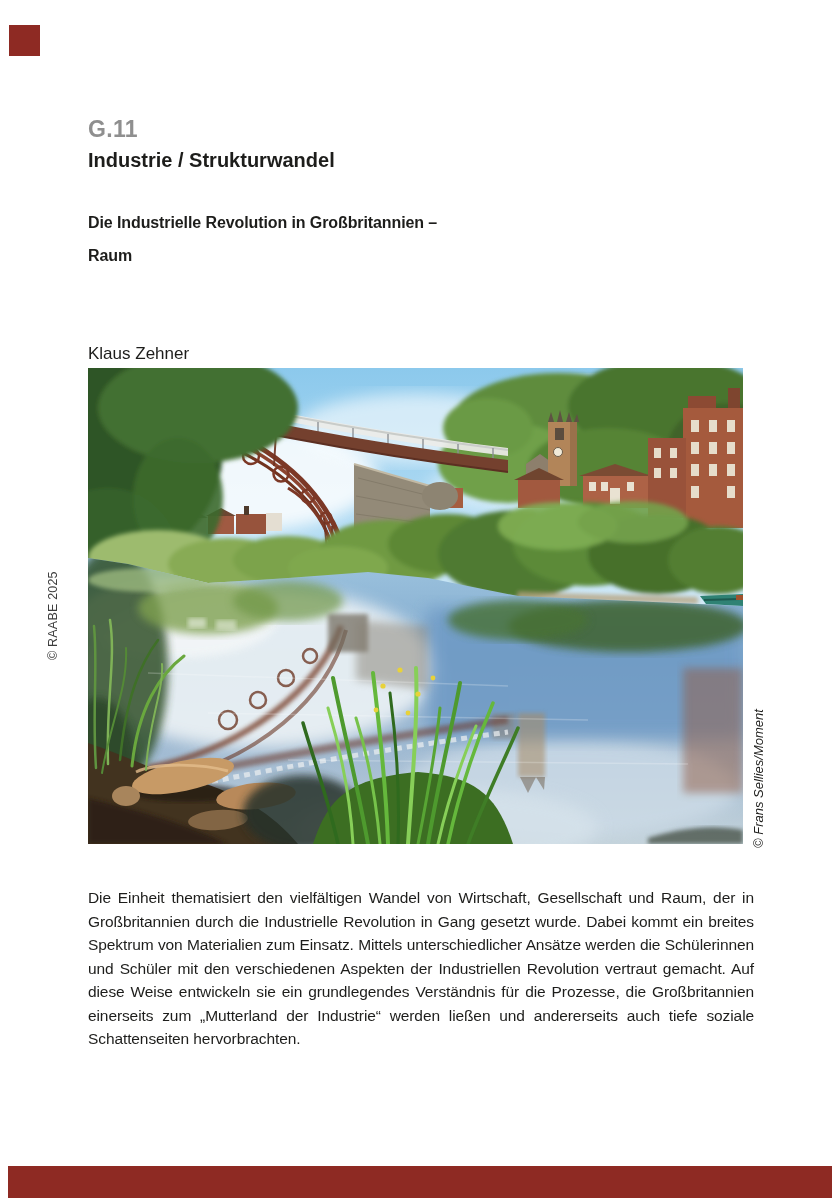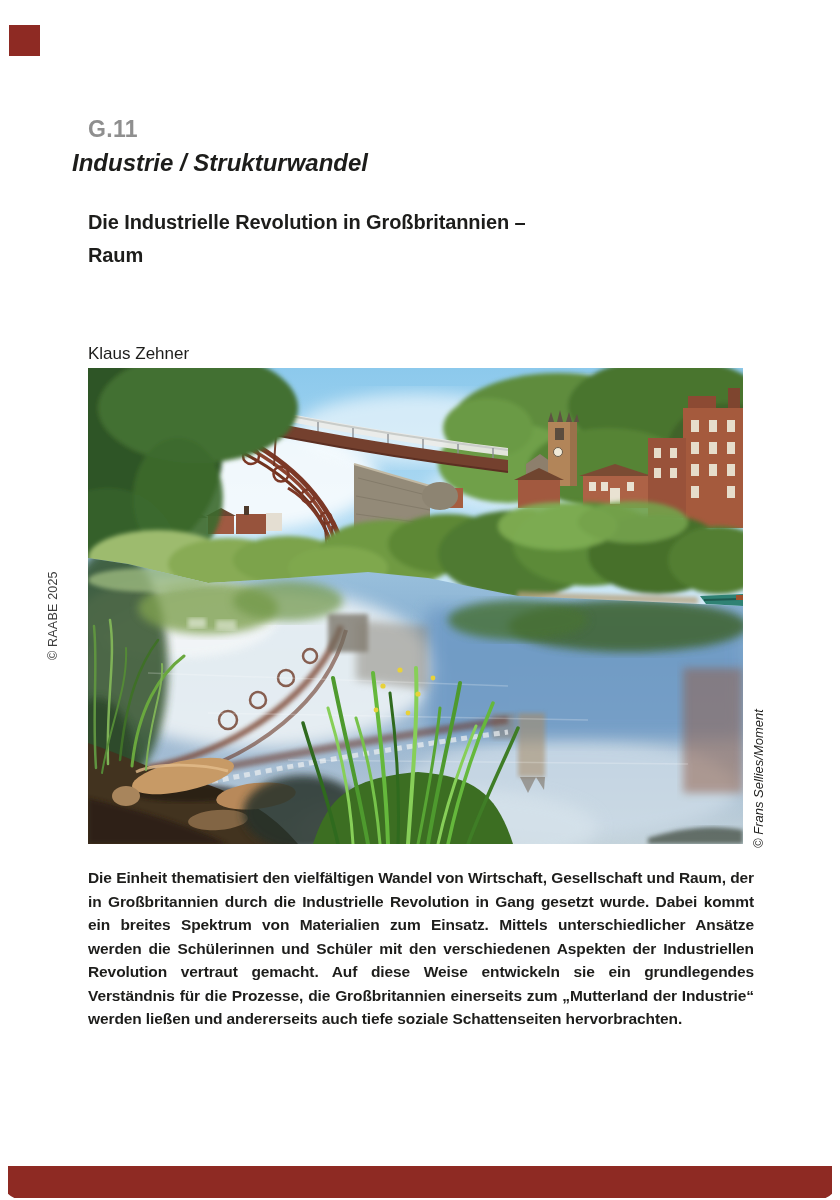--- a/index.html
+++ b/index.html
@@ -1,33 +1,33 @@
 <!DOCTYPE html>
 <html style="--accent: #8e2a23; --kicker: #8f8f8f; --text: #1d1d1b;"><head>
 <meta charset="utf-8">
 <style>
   html,body{margin:0;padding:0;background:#fff;}
   .page{position:relative;width:840px;height:1200px;background:#fff;overflow:hidden;
-        font-family:"Liberation Sans",sans-serif;color:var(--text,#1d1d1b);border-radius:24px;}
+        font-family:"Liberation Sans",sans-serif;color:var(--text,#1d1d1b);}
   .accent{background:var(--accent,#8e2a23);}
   .corner-square{position:absolute;left:9px;top:25px;width:31px;height:31px;}
   .footer-bar{position:absolute;left:8px;right:8px;bottom:2px;height:32px;}
   .kicker{position:absolute;left:88px;top:116px;font-size:23px;font-weight:bold;
           color:var(--kicker,#8f8f8f);letter-spacing:.3px;}
-  .category{position:absolute;left:72px;top:149px;font-size:24px;font-weight:bold;font-style:italic;}
-  .title{position:absolute;left:88px;top:206px;width:668px;font-size:20px;font-weight:bold;
+  .category{position:absolute;left:88px;top:149px;font-size:20px;font-weight:bold;}
+  .title{position:absolute;left:88px;top:206px;width:668px;font-size:16px;font-weight:bold;
          line-height:33px;letter-spacing:-0.1px;}
   .author{position:absolute;left:88px;top:344px;font-size:17px;}
   .photo{position:absolute;left:88px;top:368px;width:655px;height:476px;overflow:hidden;}
   .photo svg{display:block;width:655px;height:476px;}
   .vert{position:absolute;transform:rotate(-90deg);transform-origin:0 0;white-space:nowrap;}
   .copyright-left{left:46px;top:660px;width:120px;font-size:12.5px;color:#3c3c3c;letter-spacing:.2px;}
   .photo-credit{left:751px;top:848px;width:186px;font-size:13px;font-style:italic;color:#1d1d1b;}
-  .description{position:absolute;left:88px;top:866px;width:666px;font-size:15.5px;
-               line-height:23.5px;text-align:justify;letter-spacing:-0.1px;font-weight:bold;}
+  .description{position:absolute;left:88px;top:886px;width:666px;font-size:15.5px;
+               line-height:23.5px;text-align:justify;letter-spacing:-0.1px;}
 </style>
 </head>
 <body>
 
 <div class="page">
 
   <div class="corner-square accent"></div>
 
   <div class="kicker">G.11</div>
   <div class="category">Industrie / Strukturwandel</div>

